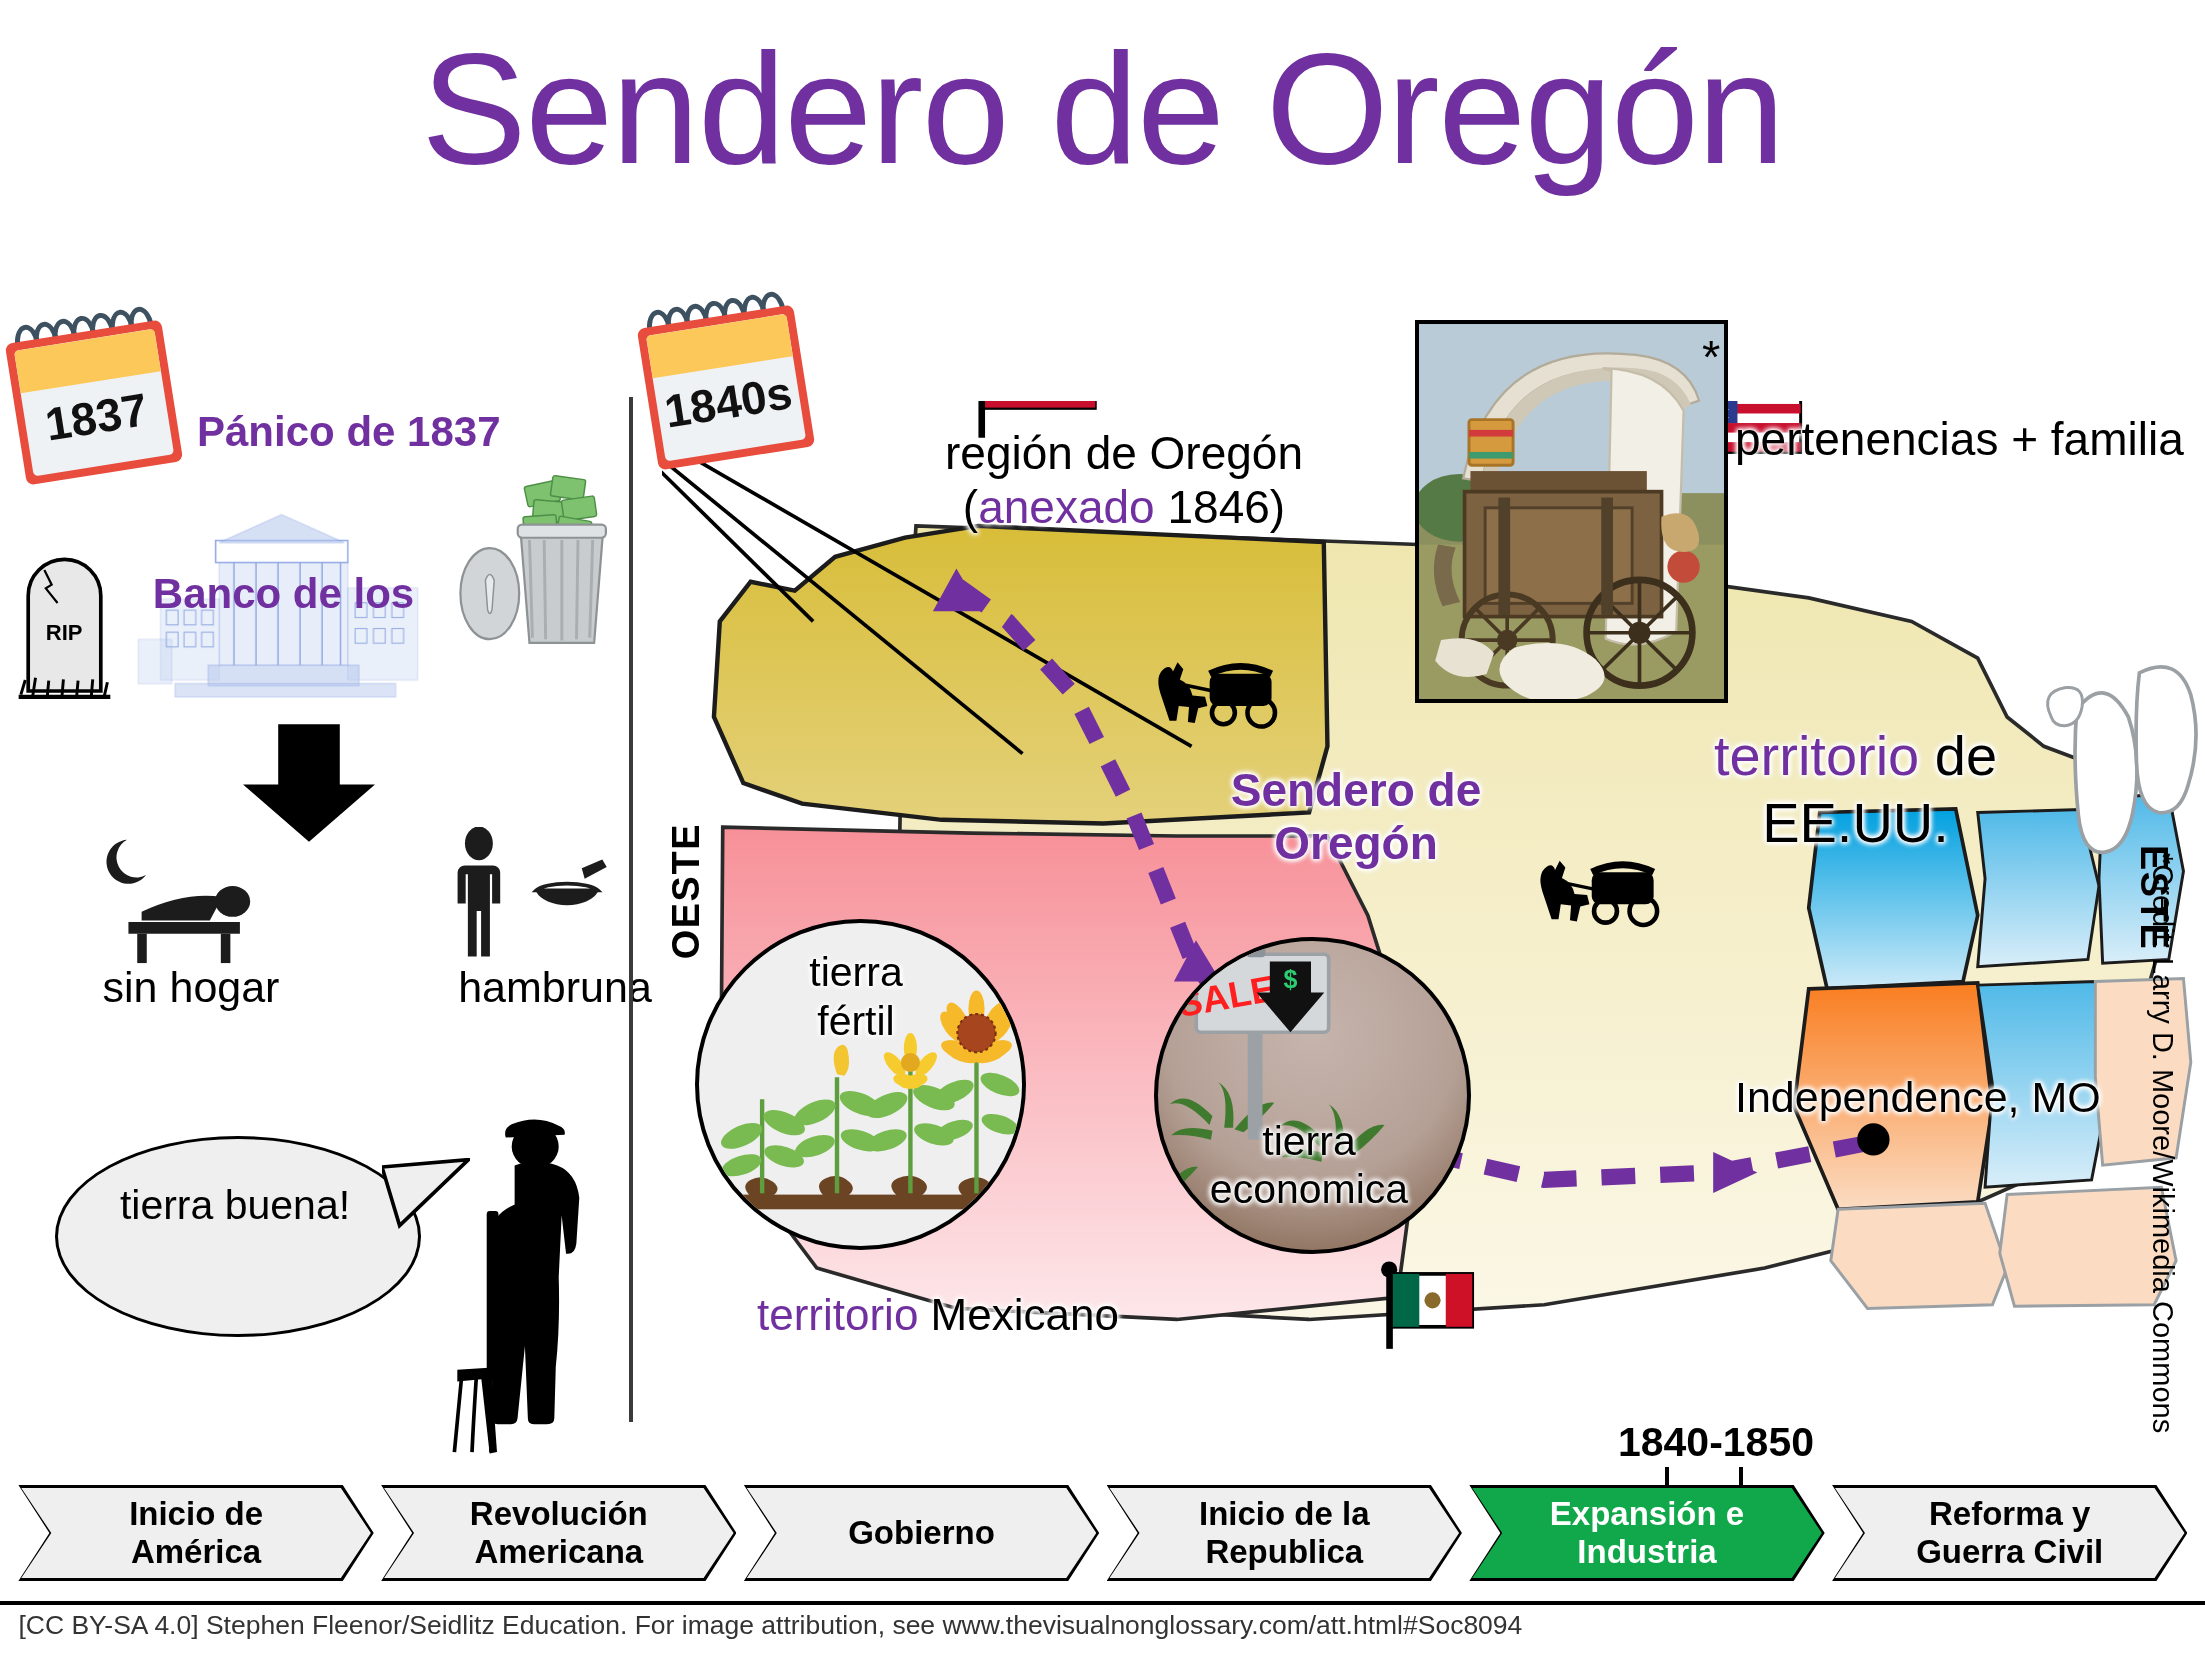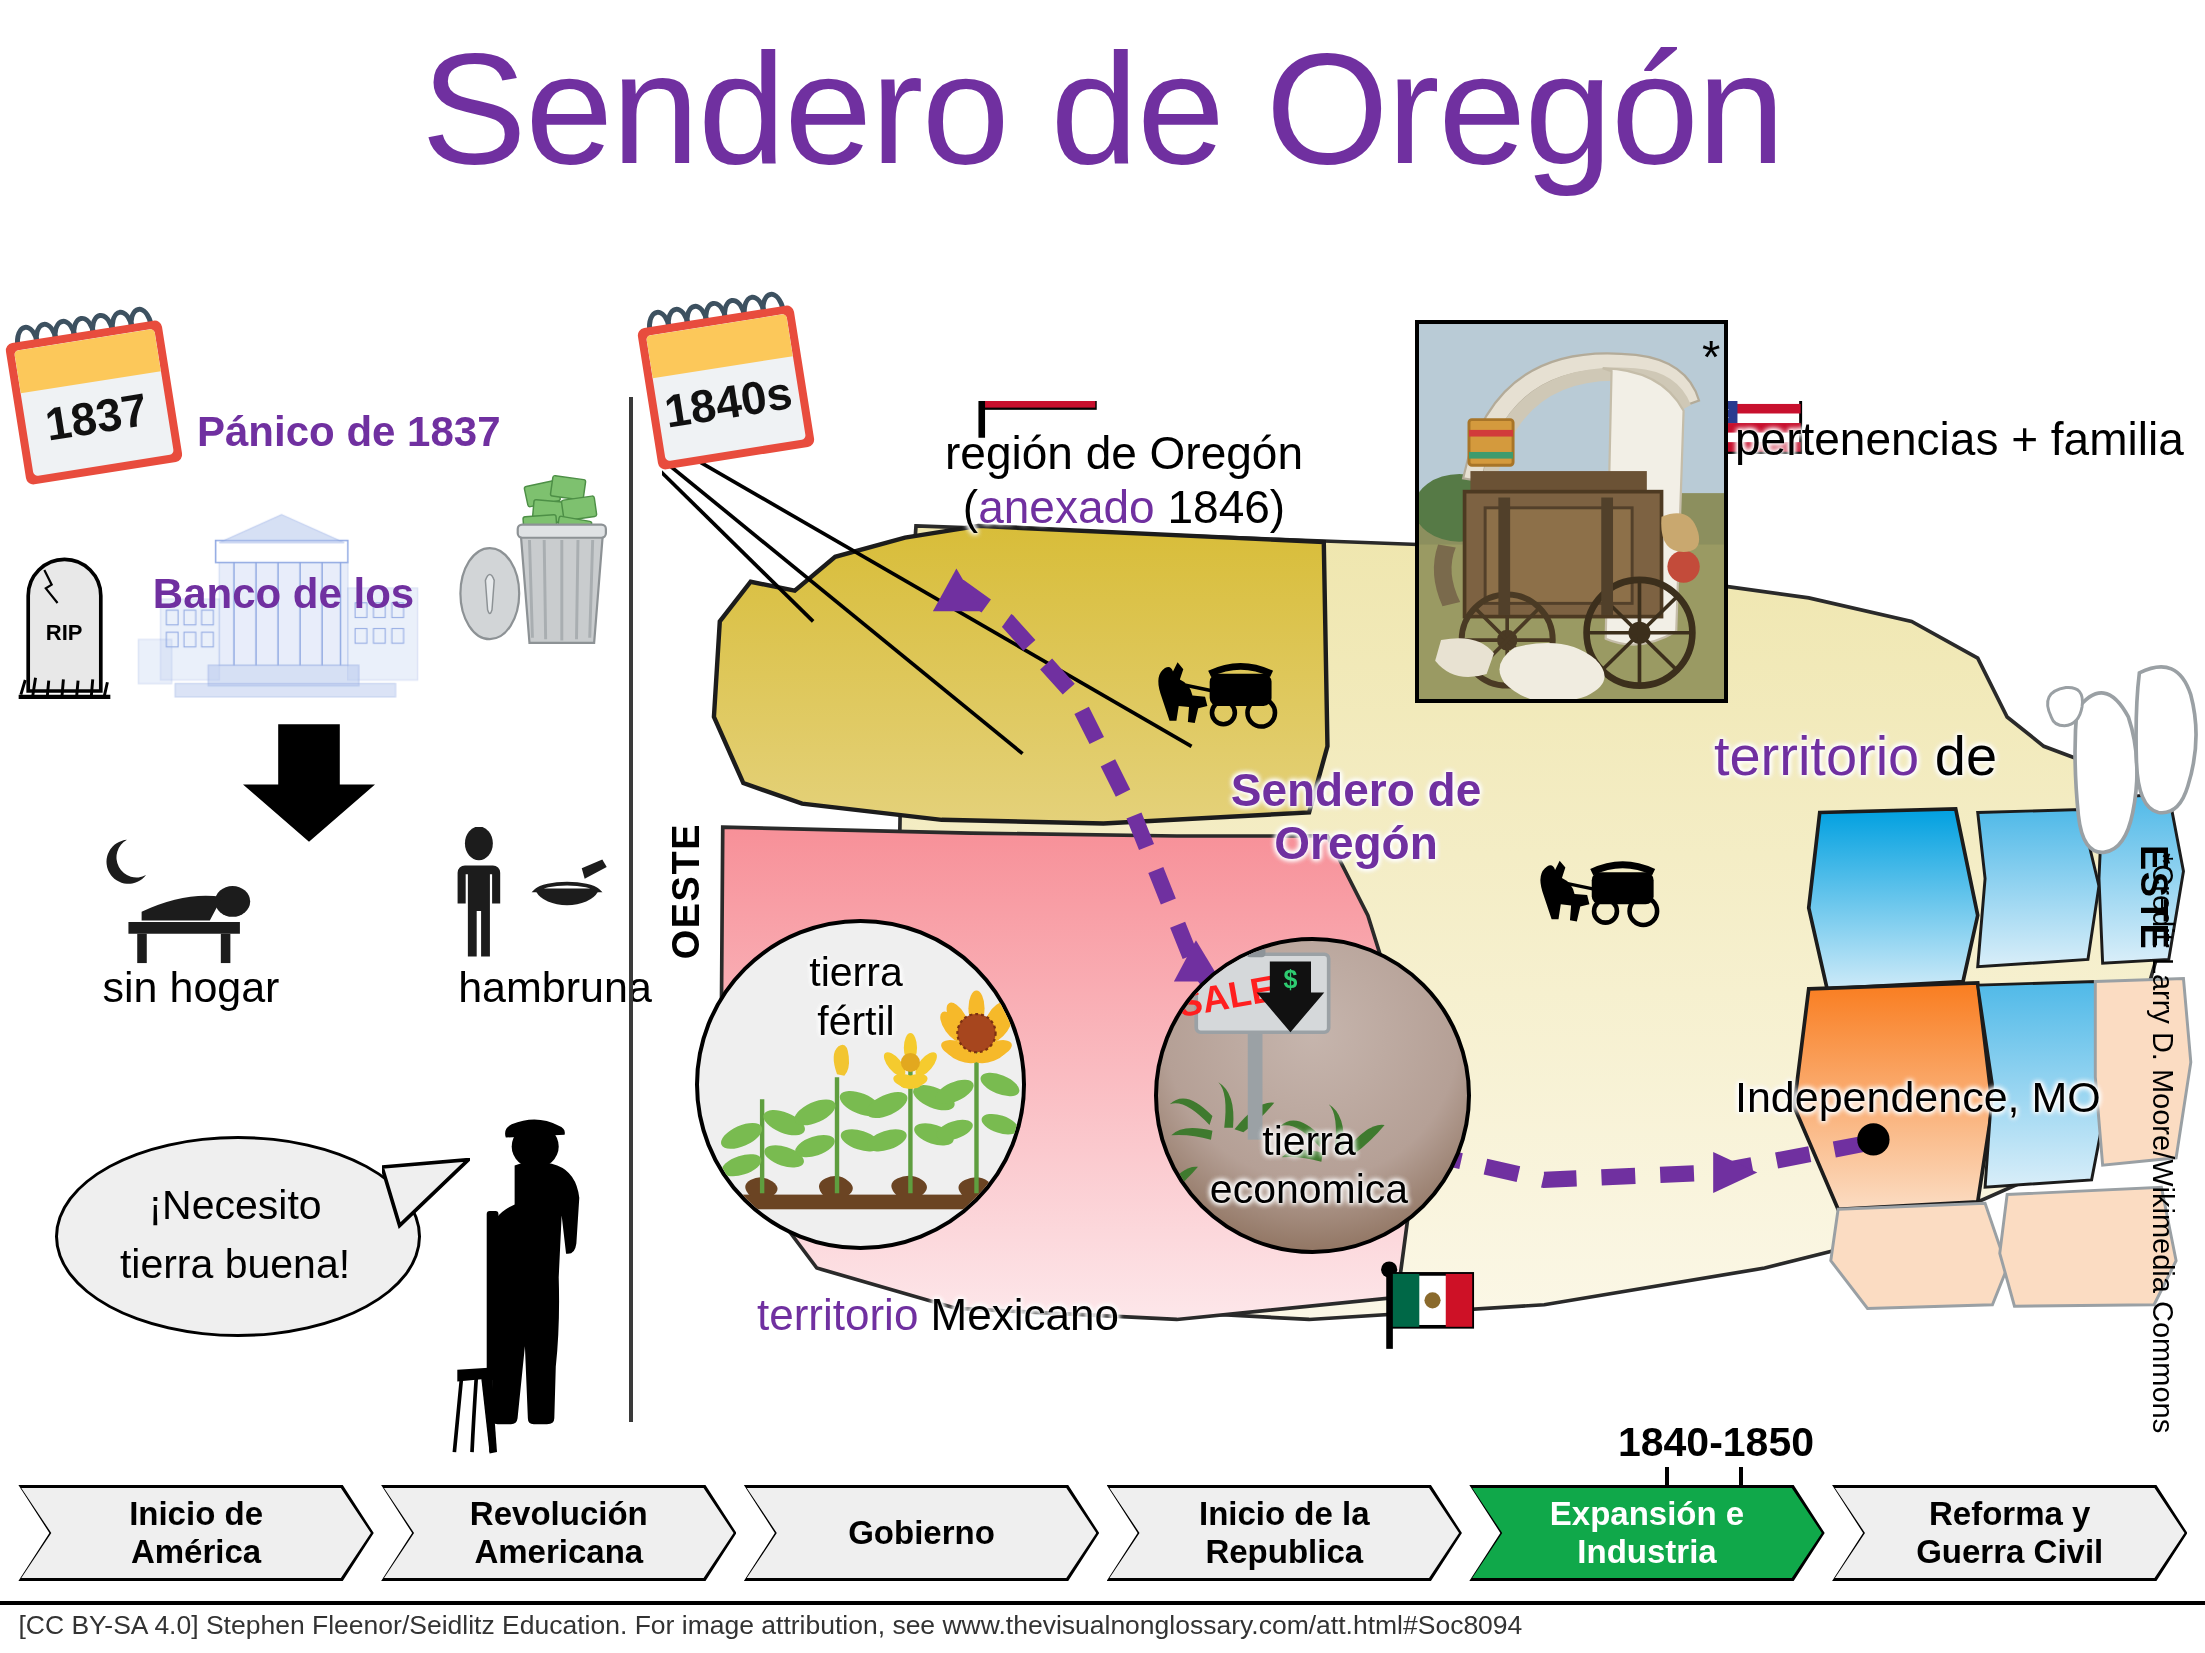--- a/index.html
+++ b/index.html
@@ -203,21 +203,20 @@
   <path d="M150 86 a44 13 0 0 1 84 0 Z" fill="#fff" stroke="#1c1c1c" stroke-width="5"></path>
   <path d="M212 56 l28 -12 l6 10 l-30 16 Z" fill="#1c1c1c"></path>
 </svg>
 <div class="abs" id="hambruna-txt">hambruna</div>
 
 <div class="abs" id="bubble"></div>
 <svg class="abs" id="bubble-tail" viewBox="0 0 120 110">
   <path d="M0 12 L118 2 L24 92 Z" fill="#efefef" stroke="#000" stroke-width="5"></path>
 </svg>
 <div class="abs" id="bubble-txt">
-  <div>¡Necesito</div>
   <div>tierra buena!</div>
 </div>
 
 <svg class="abs" id="farmer" viewBox="0 0 250 460">
   <g fill="#000">
     <path d="M96 10 q34 -14 64 2 q10 4 8 12 l-80 4 q-4 -12 8 -18 Z"></path>
     <ellipse cx="128" cy="40" rx="32" ry="30"></ellipse>
     <path d="M100 66 q28 -10 58 0 q26 10 30 44 l-4 62 q-2 16 -14 14 l-6 -52 l-4 84 q2 66 -4 122 l-2 70 q0 8 -10 8 l-18 0 q-8 0 -8 -8 l-4 -98 l-10 98 q-1 8 -9 8 l-18 0 q-9 0 -9 -9 l6 -190 l-4 -60 q-2 -26 30 -40 Z"></path>
     <rect x="62" y="128" width="16" height="230" rx="4"></rect>
     <path d="M54 350 l14 -4 l8 110 l-10 2 Z"></path>
@@ -391,20 +390,21 @@
 
 <div class="abs lbl-shadow" id="sendero-lbl">
   <div>Sendero de</div>
   <div>Oregón</div>
 </div>
 
 <div class="abs lbl-shadow" id="terr-eeuu">
   <div>
     <span class="pw">territorio</span><span> de</span>
   </div>
+  <div>EE.UU.</div>
 </div>
 
 <div class="abs lbl-shadow" id="terr-mex">
   <span class="pw">territorio</span><span> Mexicano</span>
 </div>
 
 <div class="abs lbl-shadow" id="indep">Independence, MO</div>
 
 <div class="abs" id="oeste">OESTE</div>
 <div class="abs" id="este">ESTE</div>

